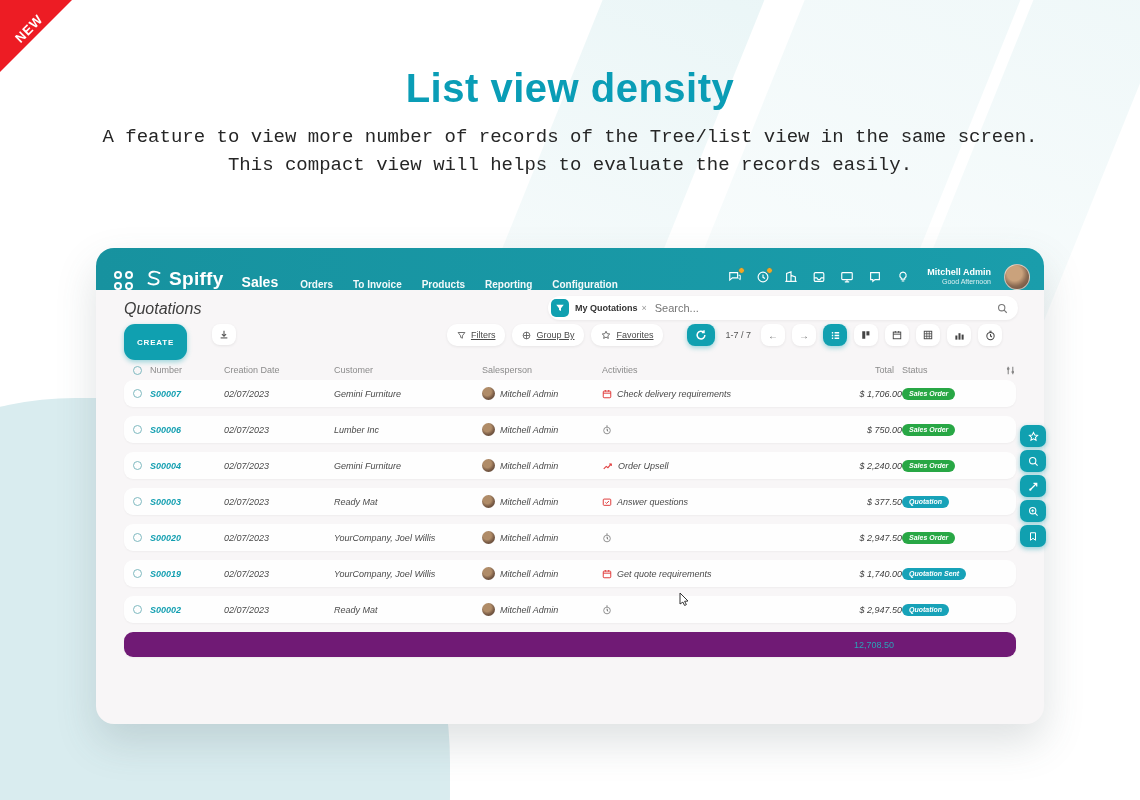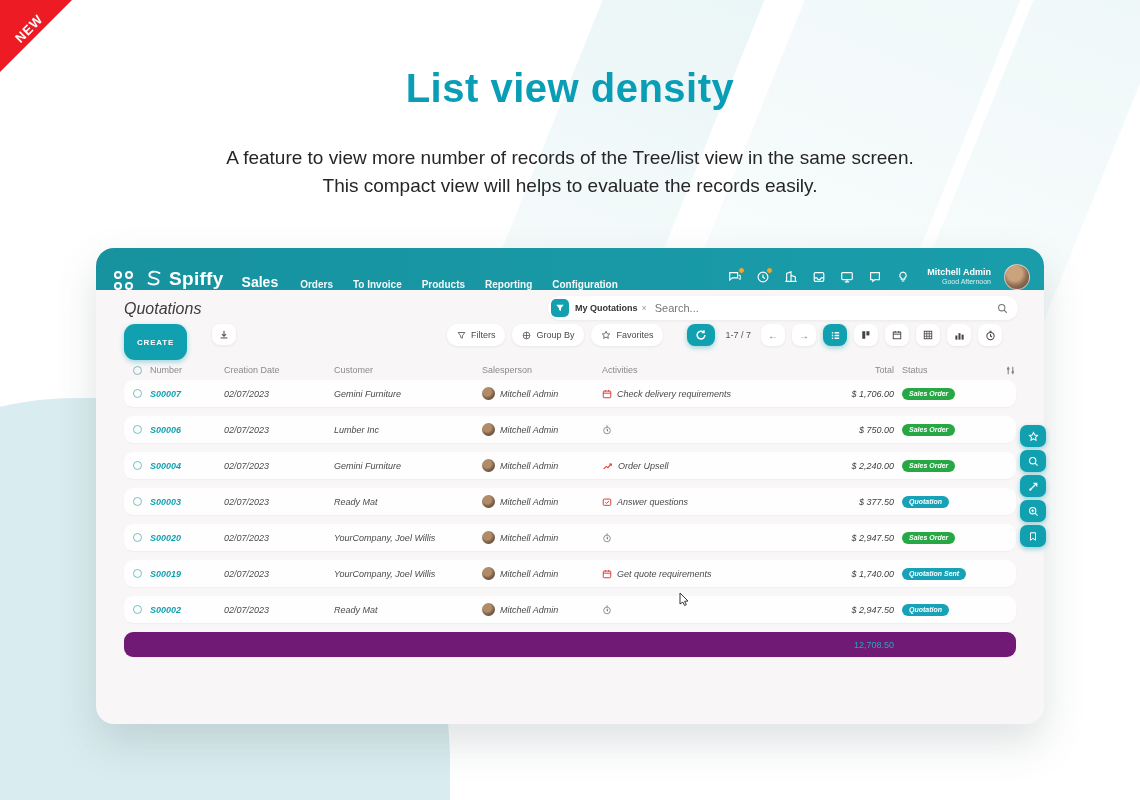--- a/index.html
+++ b/index.html
@@ -13,21 +13,21 @@
   .stripe.s2 { left:760px; top:-180px; width:200px; height:620px; opacity:.7; }
   .stripe.s3 { left:990px; top:-160px; width:130px; height:560px; opacity:.8; }
   .blob-left { position:absolute; left:-270px; top:398px; width:720px; height:760px; background:#d9ecef; border-radius:48%; }
 
   
   .ribbon-tri { position:absolute; left:0; top:0; width:0; height:0; border-top:72px solid #ed1c24; border-right:72px solid transparent; }
   .ribbon-label { position:absolute; left:7px; top:21px; width:44px; text-align:center; transform:rotate(-45deg); color:#fff; font-size:13px; font-weight:bold; letter-spacing:1px; }
 
   
   .hero-title { position:absolute; left:0; top:66px; width:100%; text-align:center; font-size:40px; font-weight:800; color:#0a9db6; letter-spacing:.5px; }
-  .hero-sub { position:absolute; left:0; top:144px; width:100%; text-align:center; font-size:19px; color:#262626; line-height:28px; font-weight:500; }
+  .hero-sub { position:absolute; left:0; top:123px; width:100%; text-align:center; font-size:19px; color:#262626; line-height:28px; font-weight:500;font-family:Liberation Mono, monospace; }
 
   
   .card { position:absolute; left:96px; top:248px; width:948px; height:476px; background:#f8f6f7; border-radius:18px; box-shadow:0 18px 40px rgba(70,90,95,0.18); }
 
   
   .nav { position:absolute; left:0; top:0; width:100%; height:42px; background:linear-gradient(90deg,#17929f,#1a9dab); border-radius:18px 18px 0 0; display:flex; align-items:flex-end; padding:0 14px; color:#fff; }
   .apps-grid { display:grid; grid-template-columns:8px 8px; grid-gap:3px; margin:0 10px 0 4px; }
   .apps-grid i { width:8px; height:8px; border:2px solid #fff; border-radius:50%; display:block; }
   .brand { display:flex; align-items:center; gap:4px; margin-right:18px; }
   .brand .brand-text { font-size:19px; font-weight:bold; letter-spacing:.3px; }
@@ -49,42 +49,42 @@
   .facet-funnel { width:18px; height:18px; background:#10a0b0; border-radius:5px; display:flex; align-items:center; justify-content:center; margin-right:6px; }
   .facet-label { font-size:9px; color:#333; font-weight:bold; }
   .facet-close { font-size:9px; color:#999; margin:0 8px 0 4px; }
   .search-ph { font-size:11px; color:#b9b9b9; flex:1; border:none; outline:none; background:transparent; font-family:inherit; }
   .search-mag { margin-left:auto; }
 
   .create-btn { position:absolute; left:28px; top:76px; height:36px; padding:0 13px; background:#10a0b0; border:none; border-radius:11px; color:#fff; font-size:8px; font-weight:bold; letter-spacing:.8px; display:flex; align-items:center; box-shadow:0 2px 5px rgba(16,160,176,.4); }
   .dl-btn { position:absolute; left:116px; top:76px; width:24px; height:21px; background:#fff; border-radius:8px; display:flex; align-items:center; justify-content:center; box-shadow:0 1px 3px rgba(0,0,0,.08); }
 
   .toolbar { position:absolute; right:42px; top:76px; height:22px; display:flex; align-items:center; gap:7px; }
-  .tb-btn { height:22px; padding:0 10px; background:#fff; border-radius:10px; display:flex; align-items:center; gap:5px; font-size:9px; color:#4a4a4a; font-weight:500; box-shadow:0 1px 3px rgba(0,0,0,.07); }
+  .tb-btn { height:22px; padding:0 10px; background:#fff; border-radius:10px; display:flex; align-items:center; gap:5px; font-size:9px; color:#4a4a4a; font-weight:500; box-shadow:0 1px 3px rgba(0,0,0,.07);text-decoration:underline; }
   .tb-sep { width:10px; }
   .refresh-btn { width:28px; height:22px; background:#10a0b0; border-radius:8px; display:flex; align-items:center; justify-content:center; color:#fff; box-shadow:0 2px 5px rgba(16,160,176,.4); }
   .pager-range { font-size:9px; color:#555; font-weight:500; padding:0 3px; }
   .arrow-btn { width:24px; height:22px; background:#fff; border-radius:8px; display:flex; align-items:center; justify-content:center; font-size:10px; color:#777; box-shadow:0 1px 3px rgba(0,0,0,.07); }
   .view-btn { width:24px; height:22px; background:#fff; border-radius:8px; display:flex; align-items:center; justify-content:center; box-shadow:0 1px 3px rgba(0,0,0,.07); }
   .view-btn.active { background:#10a0b0; box-shadow:0 2px 5px rgba(16,160,176,.4); }
 
   
   .table { position:absolute; left:28px; top:112px; width:892px; }
   .grid { display:grid; grid-template-columns:26px 74px 110px 148px 120px 1fr 96px 88px 26px; align-items:center; }
   .thead { height:20px; font-size:9px; color:#8b8b8b; }
   .thead .th-total { text-align:right; padding-right:8px; }
   .row { background:#fefefe; border-radius:9px; height:27px; margin-bottom:9px; box-shadow:0 1px 2px rgba(0,0,0,.04); font-size:9px; color:#4a4a4a;font-style:italic; }
   .cell-check { display:flex; justify-content:center; }
   .chk { width:9px; height:9px; border:1.4px solid #7fb9c0; border-radius:50%; }
   .num { color:#129eb0; font-weight:bold; }
   .sp-cell { display:flex; align-items:center; gap:5px; }
   .avatar-sm { width:13px; height:13px; border-radius:50%; background:radial-gradient(circle at 40% 35%, #b08c68 0 35%, #7a5c46 60%, #4e3a2e); flex:0 0 auto; }
   .act-cell { display:flex; align-items:center; gap:5px;text-align:center; }
   .act-icon { display:inline-flex; }
-  .cell-total { text-align:right; padding-right:8px; color:#3f3f3f; }
+  .cell-total { text-align:right; color:#3f3f3f; }
   .badge { display:inline-block; padding:2.5px 7px; border-radius:9px; font-size:7px; font-weight:bold; color:#fff; white-space:nowrap; }
   .badge-green { background:#28a745; }
   .badge-teal { background:#17a2b8; }
   .trow-foot { background:#701a75; border-radius:9px; height:25px; margin-top:4px; box-shadow:0 1px 2px rgba(0,0,0,.04); }
   .foot-total { text-align:right; padding-right:8px; color:#2ba4b8; font-size:9px; font-weight:500; }
 
   
   .side-btns { position:absolute; left:1020px; top:425px; display:flex; flex-direction:column; gap:3px; }
   .side-btn { width:26px; height:22px; background:#10a0b0; border-radius:7px; display:flex; align-items:center; justify-content:center; box-shadow:0 2px 5px rgba(16,160,176,.45); }
 

